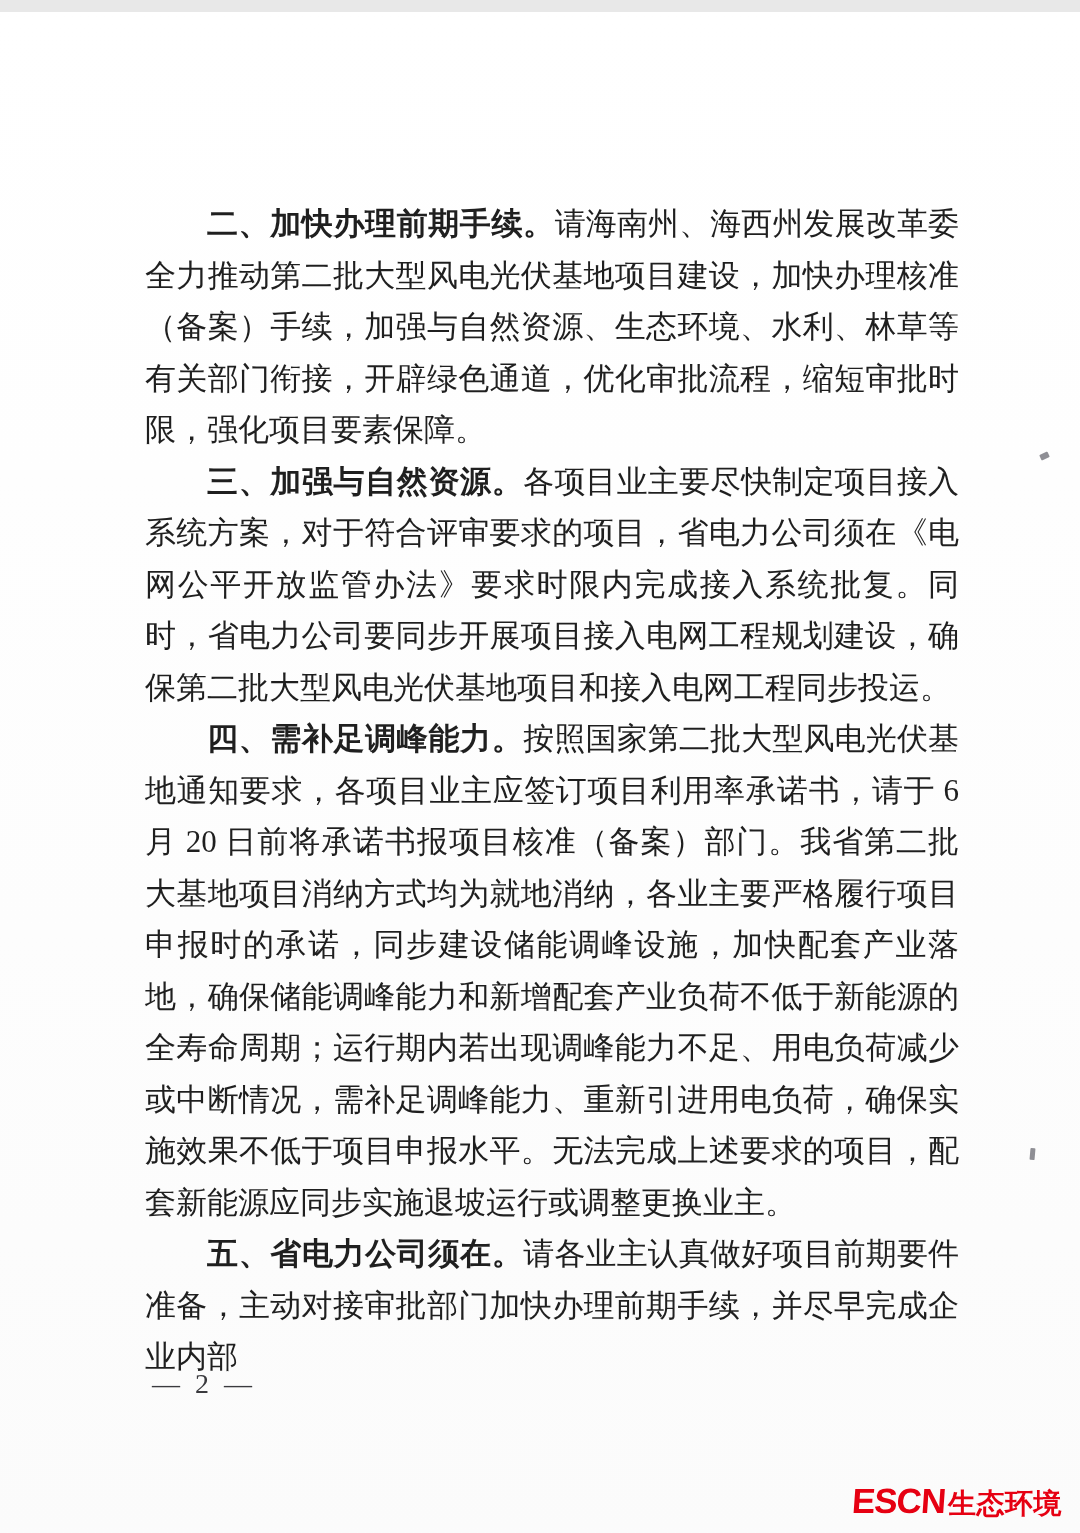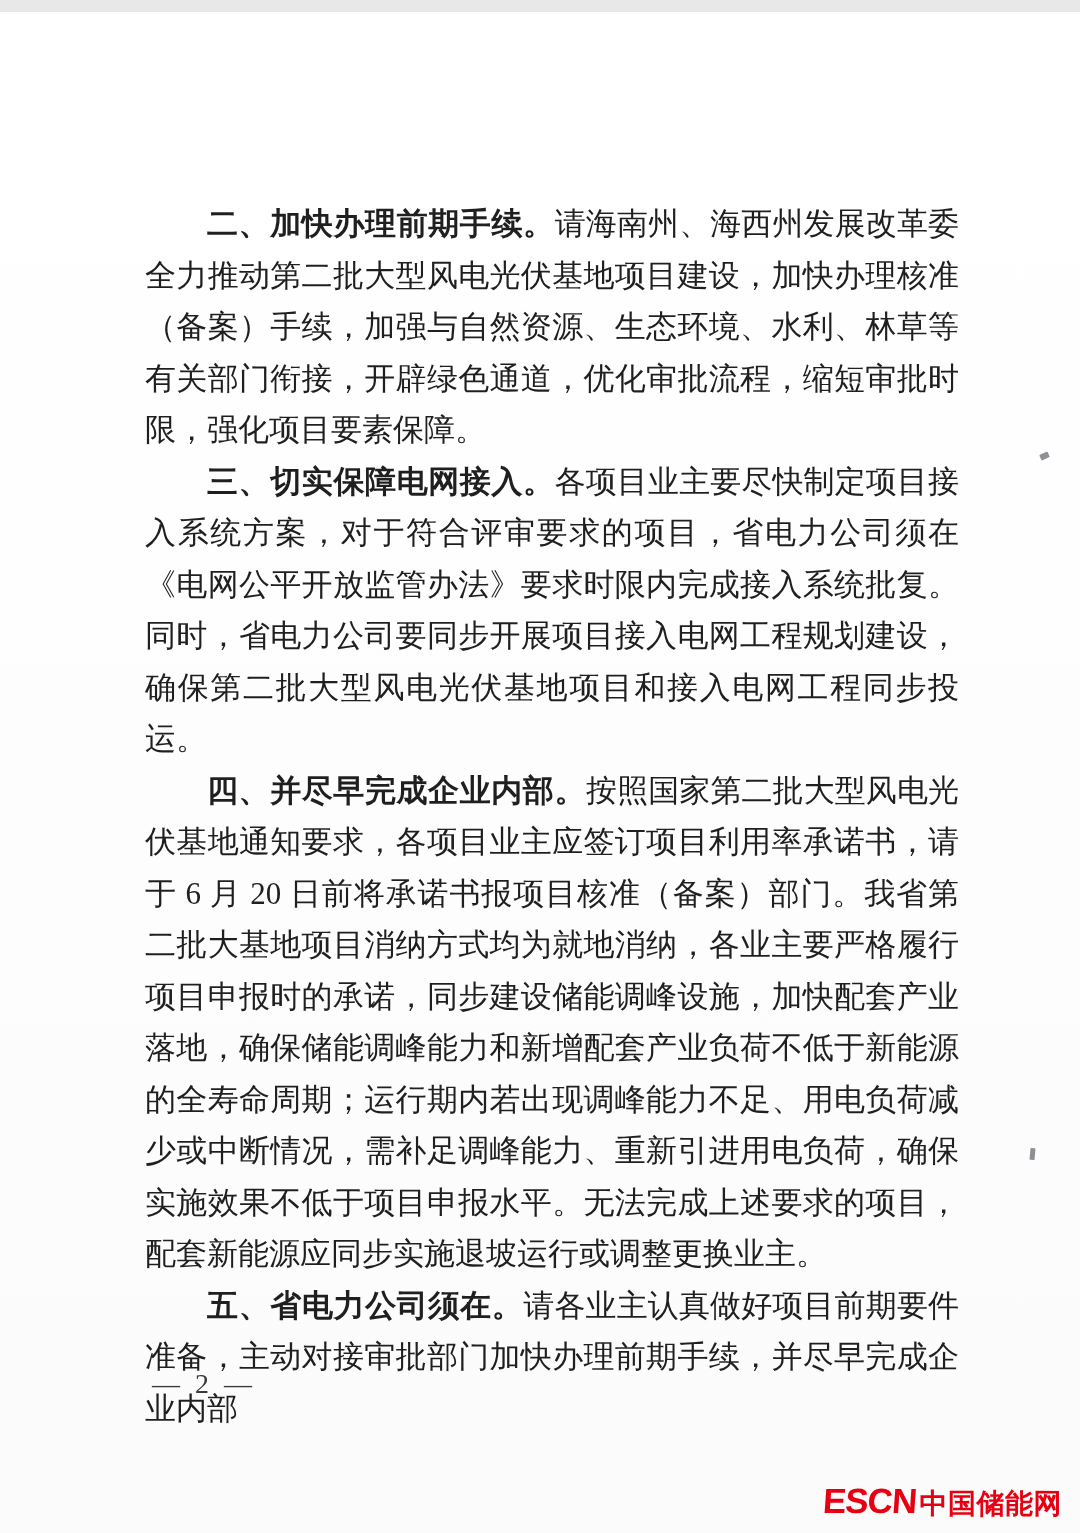--- a/index.html
+++ b/index.html
@@ -78,33 +78,33 @@
 </head>
 <body>
 
 <div class="page">
 
   <div class="body-text">
     <p>
       <span class="para-lead">二、加快办理前期手续。</span><span class="para-body">请海南州、海西州发展改革委全力推动第二批大型风电光伏基地项目建设，加快办理核准（备案）手续，加强与自然资源、生态环境、水利、林草等有关部门衔接，开辟绿色通道，优化审批流程，缩短审批时限，强化项目要素保障。</span>
     </p>
     <p>
-      <span class="para-lead">三、切实保障电网接入。</span><span class="para-body">各项目业主要尽快制定项目接入系统方案，对于符合评审要求的项目，省电力公司须在《电网公平开放监管办法》要求时限内完成接入系统批复。同时，省电力公司要同步开展项目接入电网工程规划建设，确保第二批大型风电光伏基地项目和接入电网工程同步投运。</span>
+      <span class="para-lead">三、加强与自然资源。</span><span class="para-body">各项目业主要尽快制定项目接入系统方案，对于符合评审要求的项目，省电力公司须在《电网公平开放监管办法》要求时限内完成接入系统批复。同时，省电力公司要同步开展项目接入电网工程规划建设，确保第二批大型风电光伏基地项目和接入电网工程同步投运。</span>
     </p>
     <p>
-      <span class="para-lead">四、并尽早完成企业内部。</span><span class="para-body">按照国家第二批大型风电光伏基地通知要求，各项目业主应签订项目利用率承诺书，请于 6 月 20 日前将承诺书报项目核准（备案）部门。我省第二批大基地项目消纳方式均为就地消纳，各业主要严格履行项目申报时的承诺，同步建设储能调峰设施，加快配套产业落地，确保储能调峰能力和新增配套产业负荷不低于新能源的全寿命周期；运行期内若出现调峰能力不足、用电负荷减少或中断情况，需补足调峰能力、重新引进用电负荷，确保实施效果不低于项目申报水平。无法完成上述要求的项目，配套新能源应同步实施退坡运行或调整更换业主。</span>
+      <span class="para-lead">四、需补足调峰能力。</span><span class="para-body">按照国家第二批大型风电光伏基地通知要求，各项目业主应签订项目利用率承诺书，请于 6 月 20 日前将承诺书报项目核准（备案）部门。我省第二批大基地项目消纳方式均为就地消纳，各业主要严格履行项目申报时的承诺，同步建设储能调峰设施，加快配套产业落地，确保储能调峰能力和新增配套产业负荷不低于新能源的全寿命周期；运行期内若出现调峰能力不足、用电负荷减少或中断情况，需补足调峰能力、重新引进用电负荷，确保实施效果不低于项目申报水平。无法完成上述要求的项目，配套新能源应同步实施退坡运行或调整更换业主。</span>
     </p>
     <p>
       <span class="para-lead">五、省电力公司须在。</span><span class="para-body">请各业主认真做好项目前期要件准备，主动对接审批部门加快办理前期手续，并尽早完成企业内部</span>
     </p>
   </div>
 
   <div class="speck speck-1"></div>
   <div class="speck speck-2"></div>
 
   <div class="page-number">— 2 —</div>
 
   <div class="watermark">
     <span class="latin" style="color: rgb(230, 0, 18);">ESCN</span>
-    <span class="cjk" style="color: rgb(230, 0, 18);">中国储能网</span>
+    <span class="cjk" style="color: rgb(230, 0, 18);">生态环境</span>
   </div>
 
 </div>
 
 </body></html>

